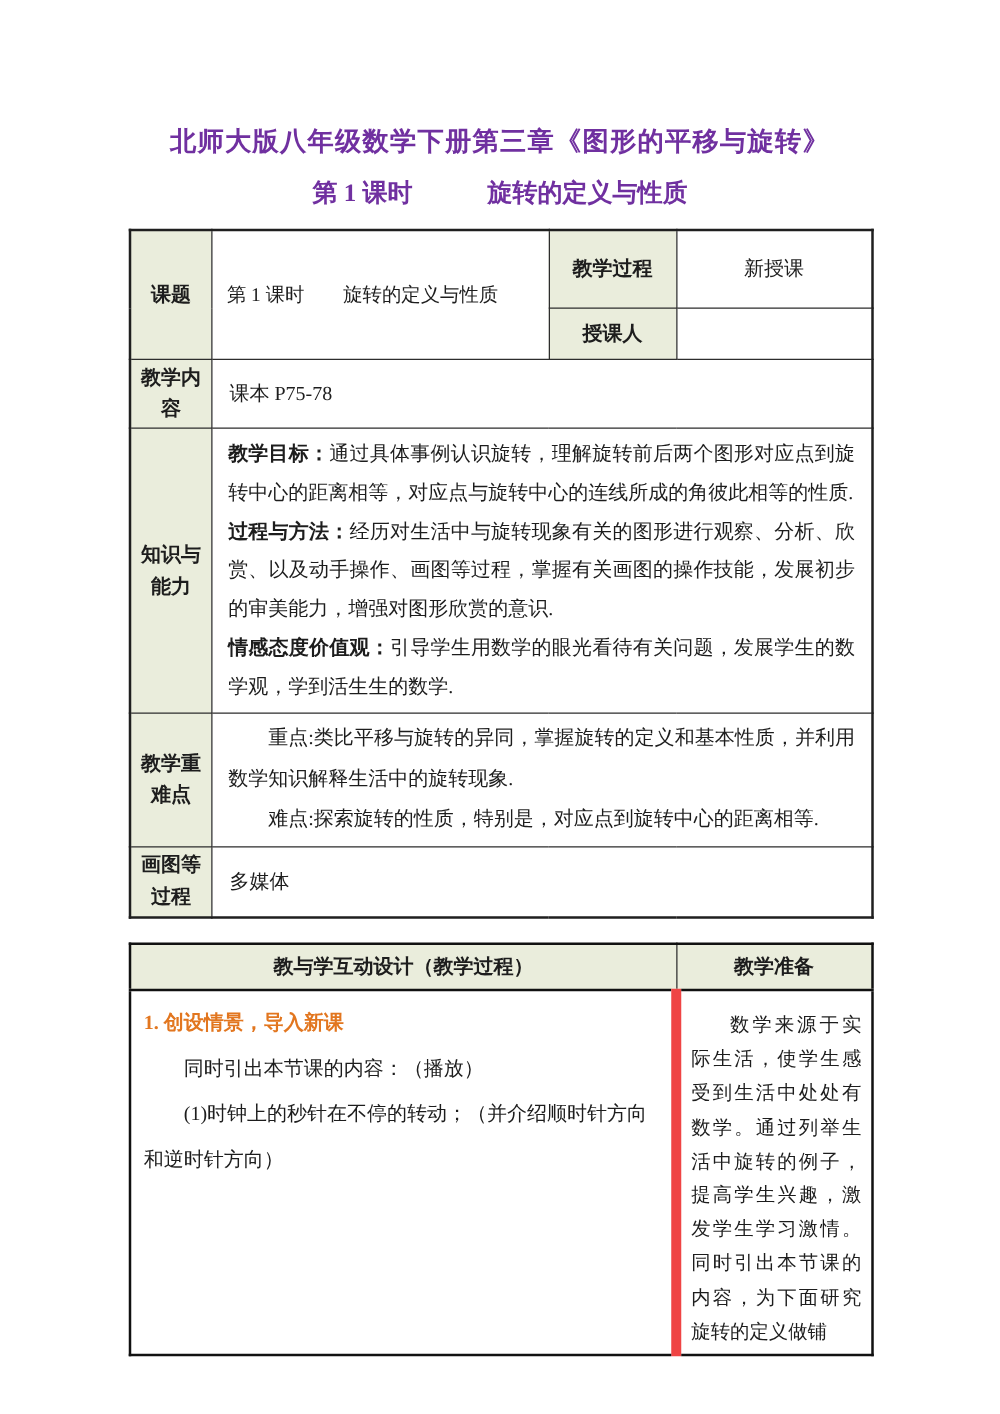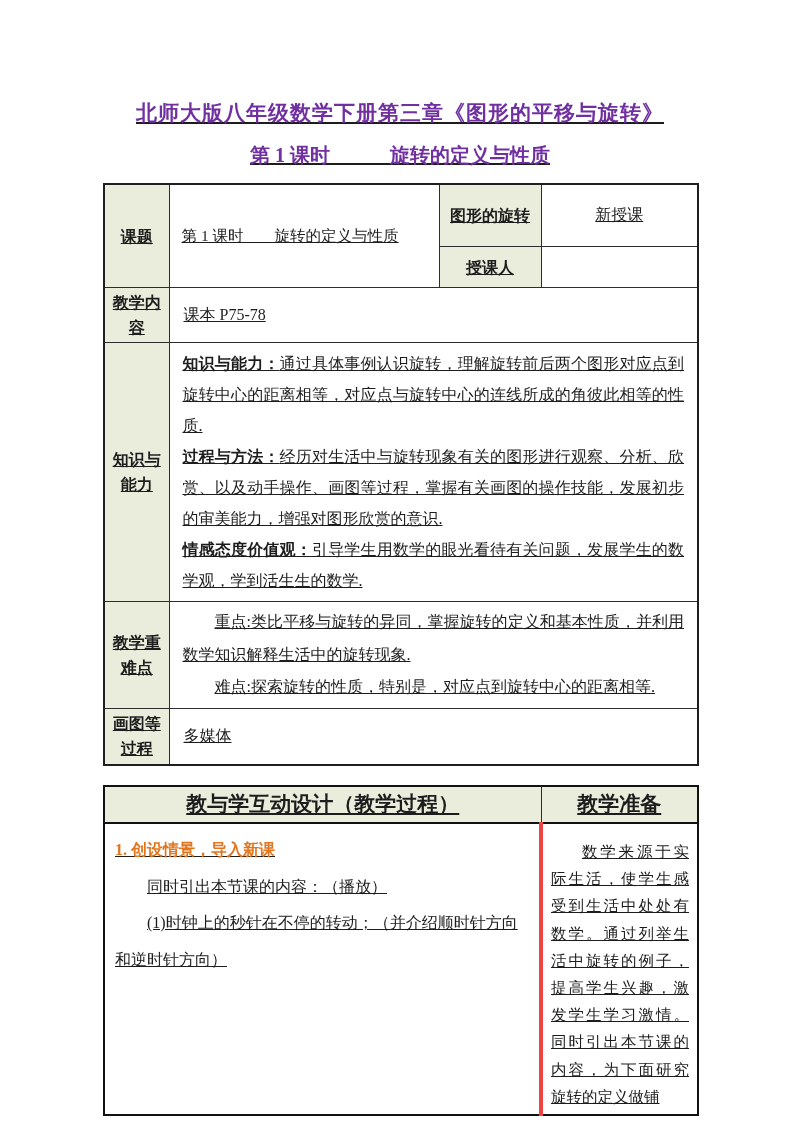--- a/index.html
+++ b/index.html
@@ -3,21 +3,21 @@
 <meta charset="utf-8">
 <style>
   * { margin:0; padding:0; box-sizing:border-box; }
   html,body { background:#ffffff; }
   body {
     width:800px; height:1131px; overflow:hidden; position:relative;
     font-family:"Liberation Serif","DejaVu Serif",serif;
     color:#1d1d1d;
   }
   .page { position:absolute; inset:0; background:#fff; }
-  .content { position:absolute; left:103px; top:0; width:594px;text-decoration:underline; }
+  .content { position:absolute; left:103px; top:0; width:594px; }
 
   
   .titles { padding-top:100px; text-align:center; color:var(--title_purple,#7030a0); }
   .title-main  { font-size:21px; font-weight:bold; letter-spacing:1px; line-height:26px; }
   .title-sub   { font-size:18px; font-weight:bold; margin-top:18px; line-height:22px; }
   .title-lesson{ font-size:20px; font-weight:bold; margin-top:17px; line-height:24px; }
 
   
   table { border-collapse:collapse; table-layout:fixed; width:594px; background:#fff; }
   td { border:1.5px solid #2d2d2d; vertical-align:middle; font-size:16px; }
@@ -39,22 +39,22 @@
 
   .objectives-cell { padding:5px 13px; vertical-align:top; }
   .objectives-cell p { line-height:31px; text-align:justify; }
   .objectives-cell b { font-weight:bold; }
 
   .keypoints-cell { padding:4px 13px; vertical-align:middle;margin-top:44px; }
   .keypoints-cell p { line-height:32.5px; text-indent:2em; text-align:justify; }
 
   
   .process-table { margin-top:19px; border:2.5px solid #111; }
-  .process-table .hdr { border-bottom:2.5px solid #111; height:37px; font-size:21px; }
-  .process-table td.body-left { border-right:4px solid #ef4444; }
+  .process-table .hdr { border-bottom:2.5px solid #111; height:37px; font-size:16px; }
+  .process-table td.body-left { border-right:8px solid #ef4444; }
   .process-left { width:437px; }
   .process-right { width:157px; }
   .body-left { vertical-align:top; padding:8px 14px 8px 10px; height:245px; }
   .body-left p { line-height:36.5px; text-indent:2em; }
   .section-heading {
     color:var(--section_orange,#e2761f); font-weight:bold;
     line-height:36.5px; font-size:16px;
   }
   .body-right { vertical-align:top; padding:14px 8px 4px 8px; }
   .body-right p {
@@ -77,35 +77,35 @@
       <colgroup>
           <col style="width:65px">
           <col style="width:270px">
           <col style="width:102px">
           <col style="width:157px">
         </colgroup>
       <tbody>
           <tr class="row-sub">
         <td class="hdr" rowspan="2">课题</td>
         <td class="cell-topic-value" rowspan="2">第 1 课时　　旋转的定义与性质</td>
-        <td class="hdr">图形的旋转</td>
+        <td class="hdr">教学过程</td>
         <td class="cell-center">新授课</td>
       </tr>
       <tr class="row-sub">
         <td class="hdr">授课人</td>
         <td class="cell-center"></td>
       </tr>
       <tr class="row-content">
         <td class="hdr">教学内容</td>
         <td class="cell-plain" colspan="3">课本 P75-78</td>
       </tr>
       <tr class="row-objectives">
         <td class="hdr">知识与能力</td>
         <td class="objectives-cell" colspan="3">
-          <p><b>知识与能力：</b><span>通过具体事例认识旋转，理解旋转前后两个图形对应点到旋转中心的距离相等，对应点与旋转中心的连线所成的角彼此相等的性质.</span></p>
+          <p><b>教学目标：</b><span>通过具体事例认识旋转，理解旋转前后两个图形对应点到旋转中心的距离相等，对应点与旋转中心的连线所成的角彼此相等的性质.</span></p>
           <p><b>过程与方法：</b><span>经历对生活中与旋转现象有关的图形进行观察、分析、欣赏、以及动手操作、画图等过程，掌握有关画图的操作技能，发展初步的审美能力，增强对图形欣赏的意识.</span></p>
           <p><b>情感态度价值观：</b><span>引导学生用数学的眼光看待有关问题，发展学生的数学观，学到活生生的数学.</span></p>
         </td>
       </tr>
       <tr class="row-keypoints">
         <td class="hdr">教学重难点</td>
         <td class="keypoints-cell" colspan="3">
           <p>重点:类比平移与旋转的异同，掌握旋转的定义和基本性质，并利用数学知识解释生活中的旋转现象.</p>
           <p>难点:探索旋转的性质，特别是，对应点到旋转中心的距离相等.</p>
         </td>

